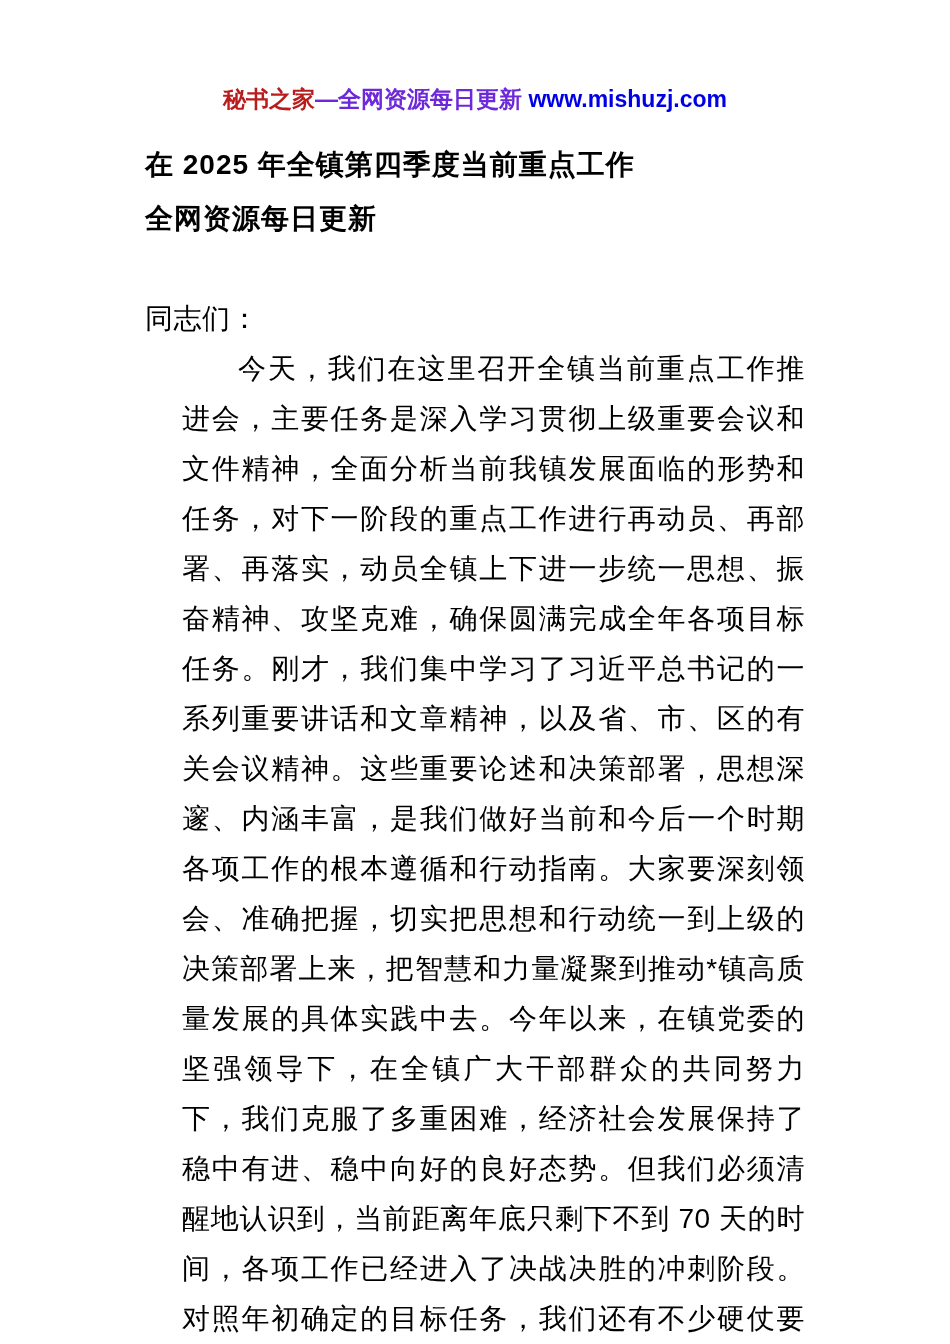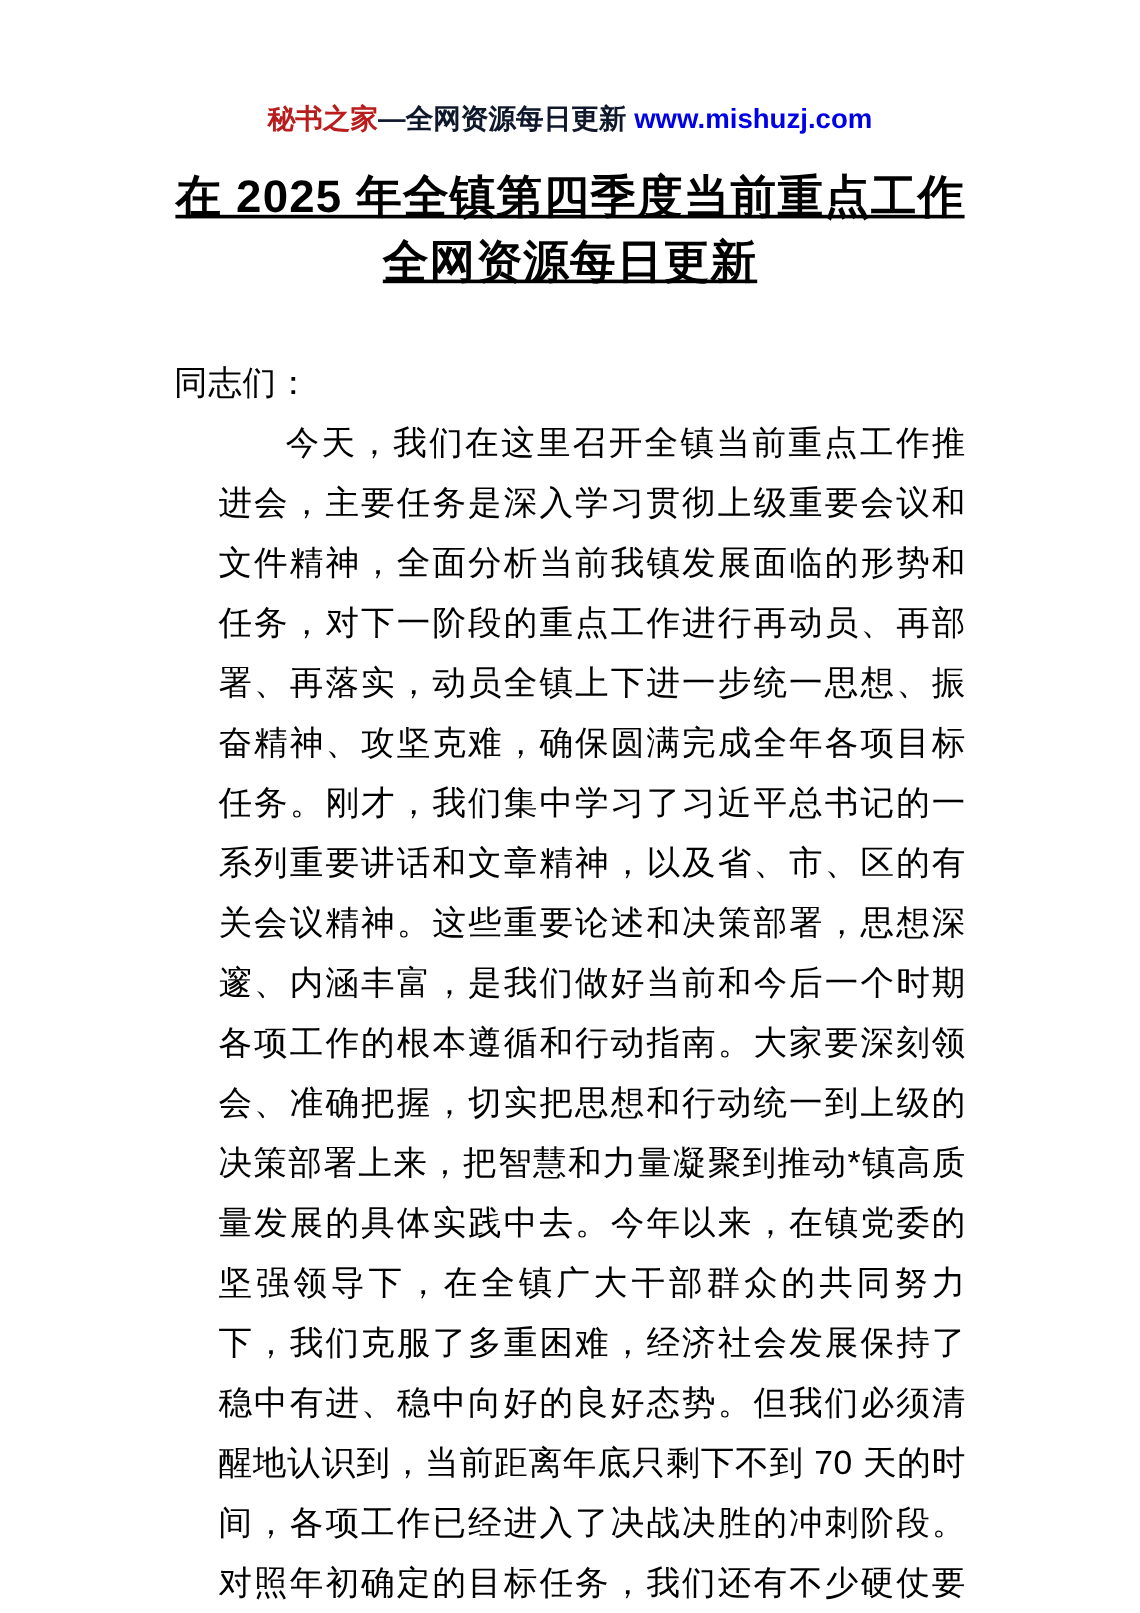--- a/index.html
+++ b/index.html
@@ -28,27 +28,25 @@
   }
   .site-tagline {
     font-weight: bold;
   }
   .site-url {
     font-weight: bold;
     text-decoration: none;
     cursor: pointer;
   }
   .doc-title {
-    text-align: center;
-    font-size: 38px;
+    font-size: 28px;
     font-weight: bold;
     line-height: 54px;
     margin-bottom: 48px;
     letter-spacing: 1px;
-    text-decoration: underline;
   }
   .doc-body {
     font-size: 28px;
     line-height: 50px;
     letter-spacing: 0.5px;
   }
   .salutation {
     text-align: left;
   }
   .paragraph {
@@ -56,21 +54,21 @@
     text-indent: 2em;
     margin-left: 37px;
   }
 </style>
 </head>
 <body>
 
 <div class="page">
 
   <div class="site-header">
-    <span class="site-name" style="color: #b91c1c;">秘书之家</span><span class="site-tagline" style="color: #0f172a;">—全网资源每日更新 </span><a class="site-url" style="color: rgb(0, 0, 230);">www.mishuzj.com</a>
+    <span class="site-name" style="color: #b91c1c;">秘书之家</span><span class="site-tagline" style="color: #6d28d9;">—全网资源每日更新 </span><a class="site-url" style="color: rgb(0, 0, 230);">www.mishuzj.com</a>
   </div>
 
   <div class="doc-title">
     <div>在 2025 年全镇第四季度当前重点工作</div>
     <div>全网资源每日更新</div>
   </div>
 
   <div class="doc-body">
     <p class="salutation">同志们：</p>
     <p class="paragraph">今天，我们在这里召开全镇当前重点工作推进会，主要任务是深入学习贯彻上级重要会议和文件精神，全面分析当前我镇发展面临的形势和任务，对下一阶段的重点工作进行再动员、再部署、再落实，动员全镇上下进一步统一思想、振奋精神、攻坚克难，确保圆满完成全年各项目标任务。刚才，我们集中学习了习近平总书记的一系列重要讲话和文章精神，以及省、市、区的有关会议精神。这些重要论述和决策部署，思想深邃、内涵丰富，是我们做好当前和今后一个时期各项工作的根本遵循和行动指南。大家要深刻领会、准确把握，切实把思想和行动统一到上级的决策部署上来，把智慧和力量凝聚到推动*镇高质量发展的具体实践中去。今年以来，在镇党委的坚强领导下，在全镇广大干部群众的共同努力下，我们克服了多重困难，经济社会发展保持了稳中有进、稳中向好的良好态势。但我们必须清醒地认识到，当前距离年底只剩下不到 70 天的时间，各项工作已经进入了决战决胜的冲刺阶段。对照年初确定的目标任务，我们还有不少硬仗要打，还有</p>

